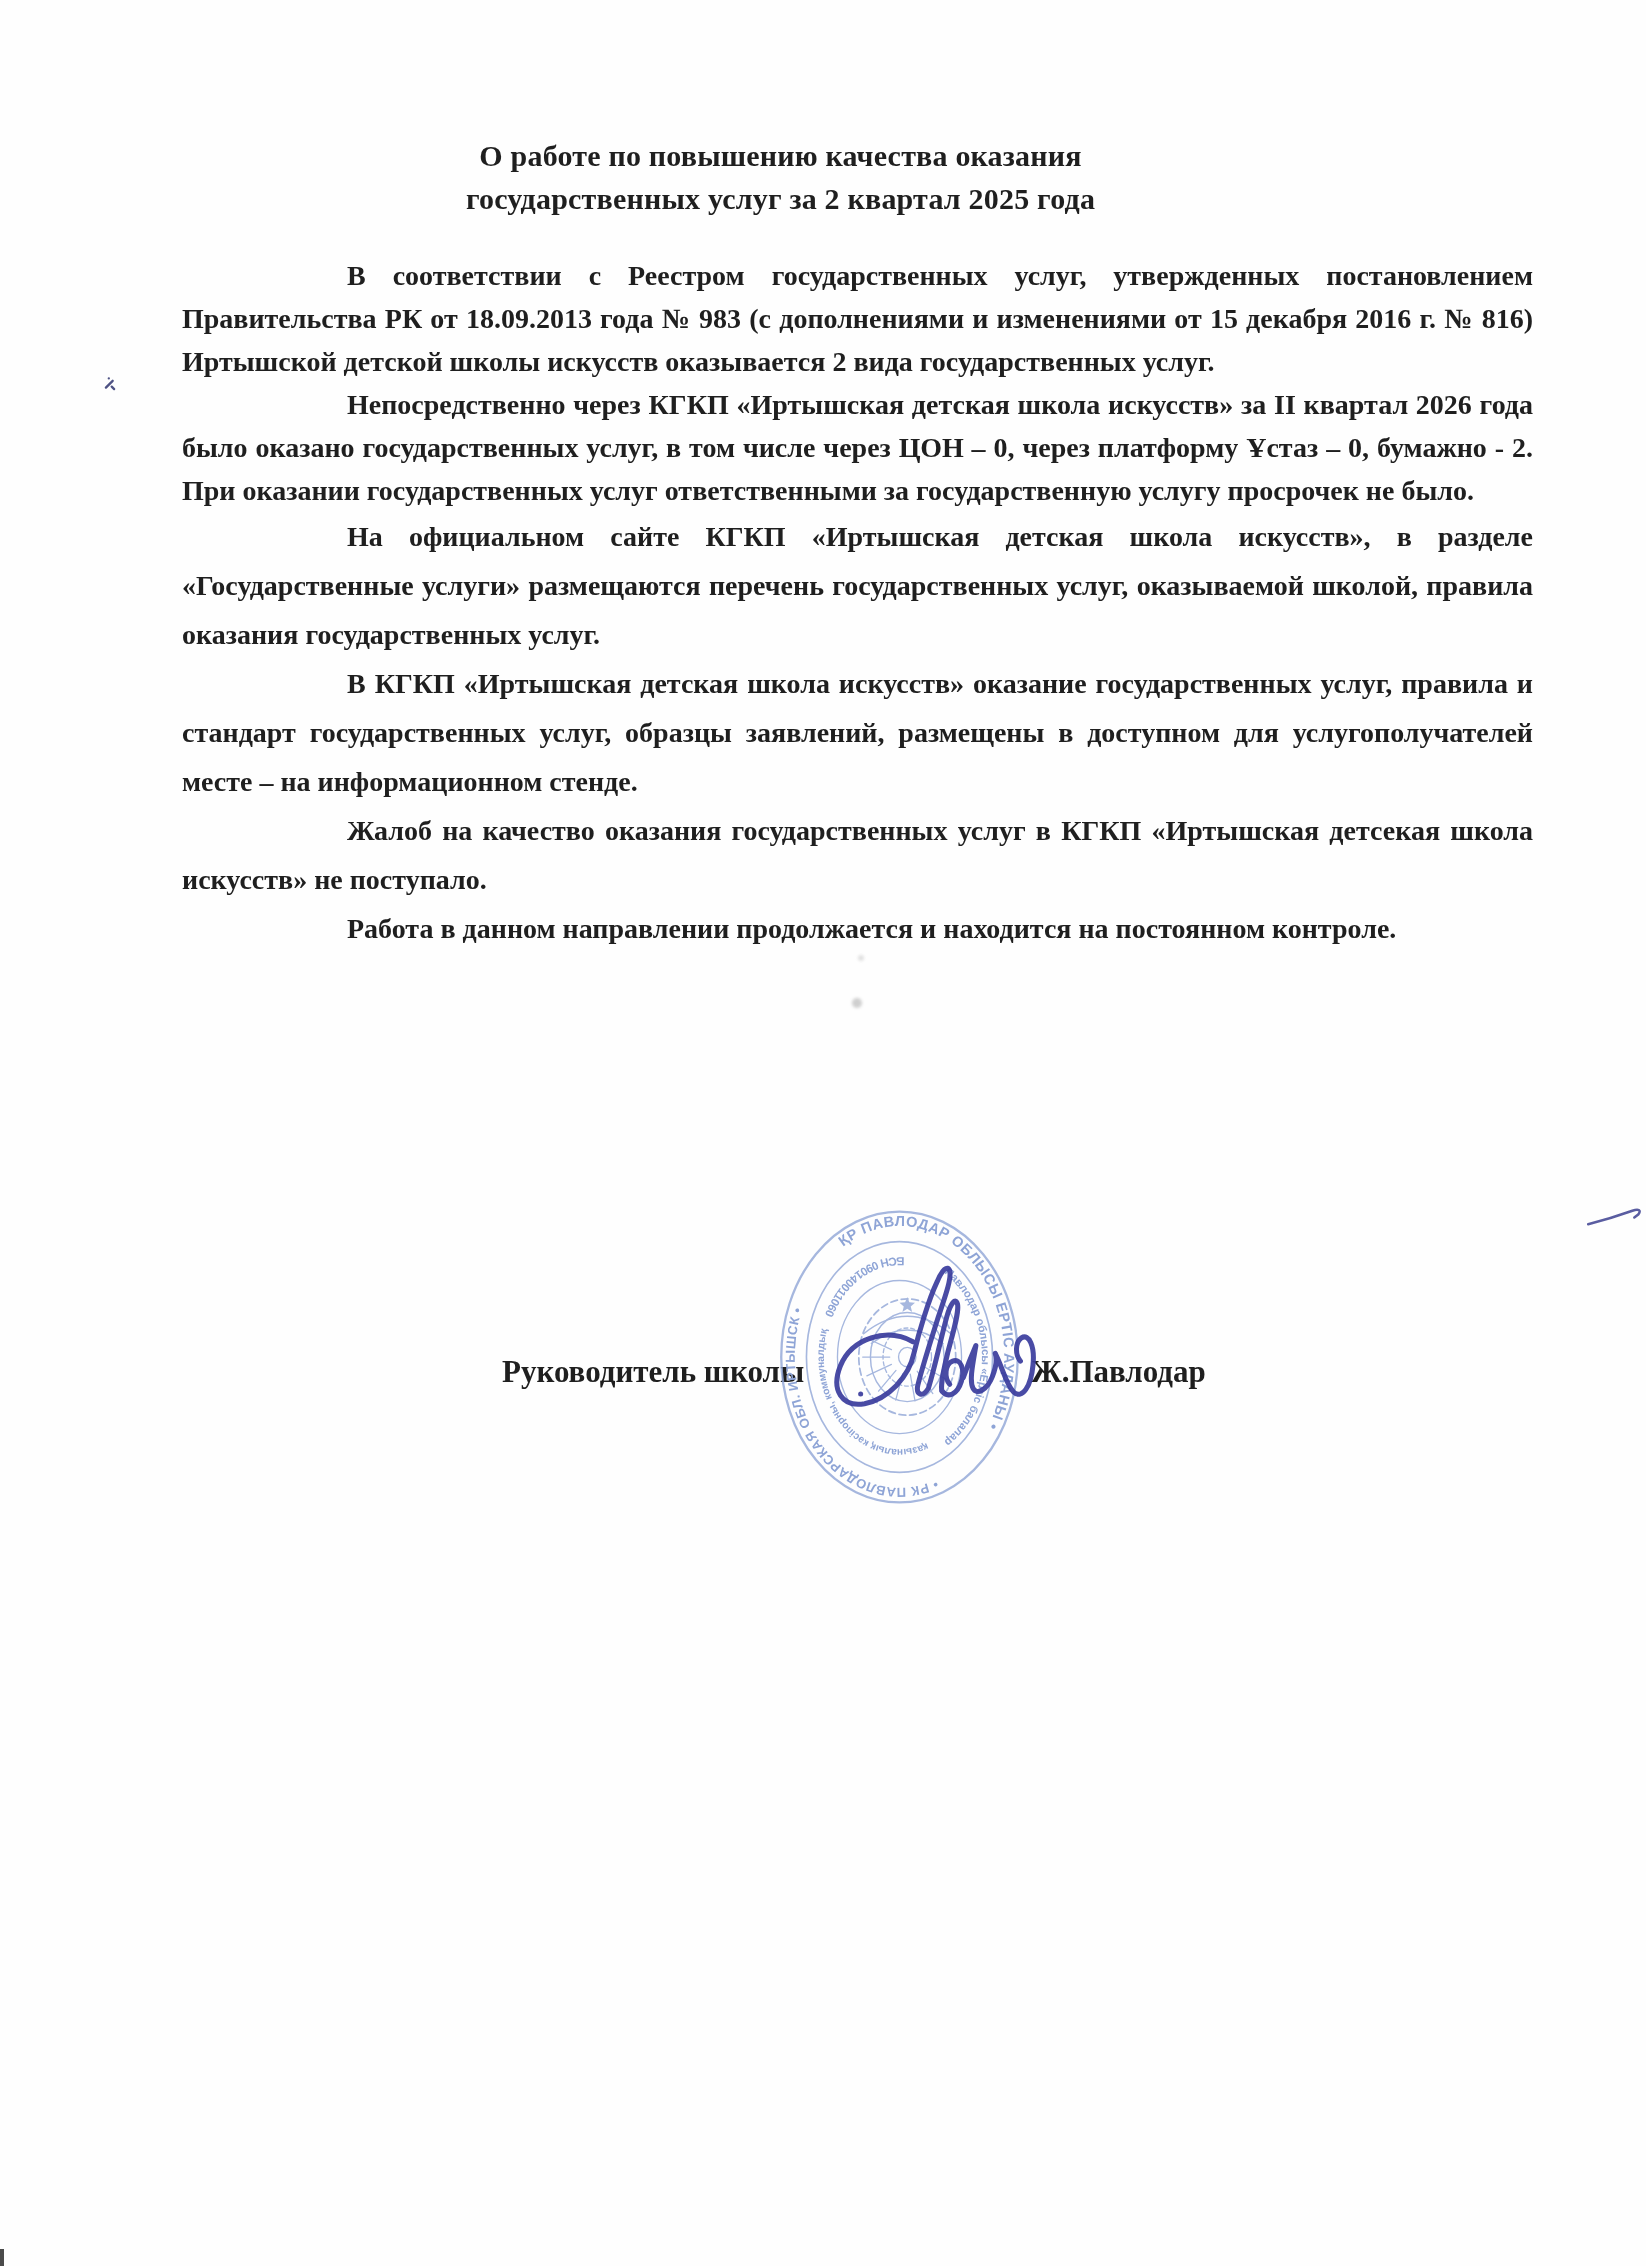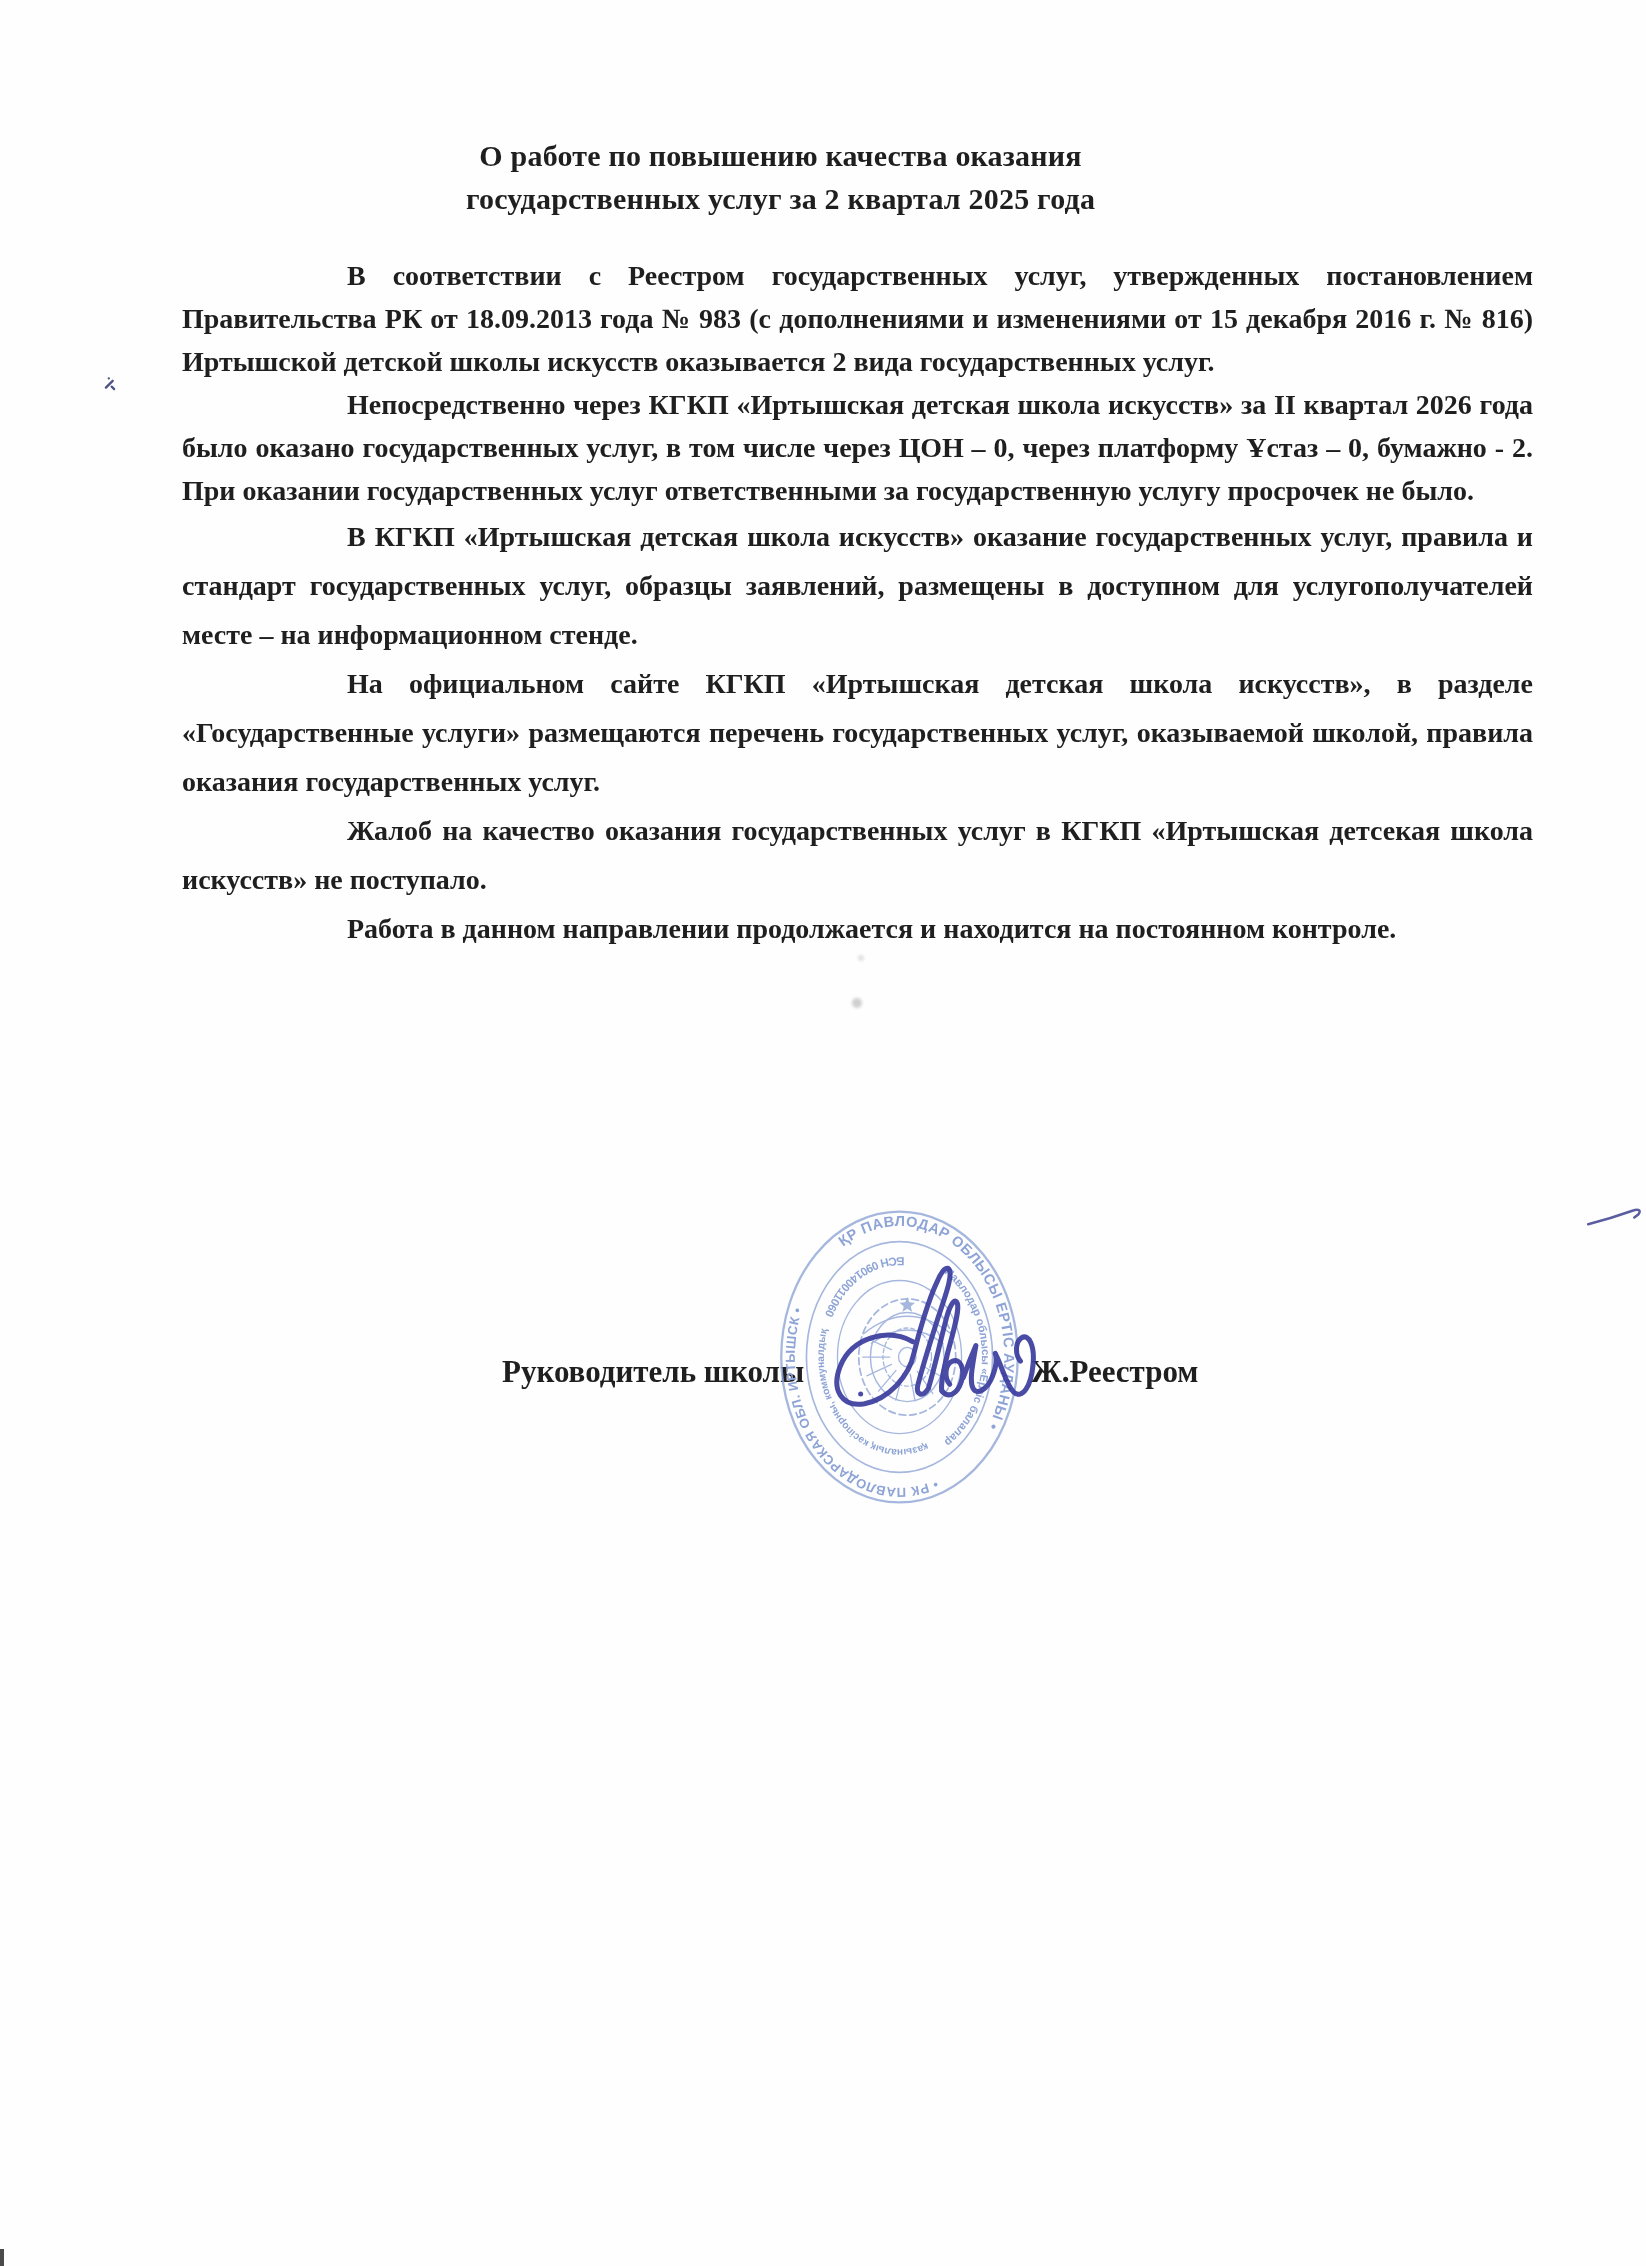--- a/index.html
+++ b/index.html
@@ -53,28 +53,28 @@
 <div class="page">
 
   <header class="title">
     <div>О работе по повышению качества оказания</div>
     <div>государственных услуг за 2 квартал 2025 года</div>
   </header>
 
   <main class="body-text">
     <p class="lh-a">В соответствии с Реестром государственных услуг, утвержденных постановлением Правительства РК от 18.09.2013 года № 983 (с дополнениями и изменениями от 15 декабря 2016 г. № 816) Иртышской детской школы искусств оказывается 2 вида государственных услуг.</p>
     <p class="lh-a">Непосредственно через КГКП «Иртышская детская школа искусств» за II квартал 2026 года было оказано государственных услуг, в том числе через ЦОН – 0, через платформу Ұстаз  – 0, бумажно - 2. При оказании государственных услуг ответственными за государственную услугу просрочек не было.</p>
+    <p class="lh-b">На официальном сайте КГКП «Иртышская детская школа искусств»,  в разделе «Государственные услуги» размещаются перечень государственных услуг, оказываемой школой, правила оказания государственных услуг.</p>
     <p class="lh-b">В КГКП «Иртышская детская школа искусств» оказание государственных услуг, правила и стандарт государственных услуг, образцы заявлений, размещены в доступном для услугополучателей месте –  на информационном стенде.</p>
-    <p class="lh-b">На официальном сайте КГКП «Иртышская детская школа искусств»,  в разделе «Государственные услуги» размещаются перечень государственных услуг, оказываемой школой, правила оказания государственных услуг.</p>
     <p class="lh-b">Жалоб на качество оказания государственных услуг в КГКП «Иртышская детсекая школа искусств» не поступало.</p>
     <p class="lh-b">Работа в данном направлении продолжается и находится на постоянном контроле.</p>
   </main>
 
   <div class="sig-label sig-role">Руководитель школы</div>
-  <div class="sig-label sig-name">Ж.Реестром</div>
+  <div class="sig-label sig-name">Ж.Павлодар</div>
 
   <svg class="stamp-svg" width="301" height="316" viewBox="0 0 310 326" xmlns="http://www.w3.org/2000/svg" xmlns:xlink="http://www.w3.org/1999/xlink">
     <g opacity="0.78" style="stroke:var(--stamp_blue)" fill="none" stroke-linecap="round">
 
       <ellipse cx="155" cy="162" rx="122" ry="150" stroke-width="2.4"></ellipse>
       <ellipse cx="155" cy="162" rx="96" ry="119" stroke-width="1.7"></ellipse>
       <ellipse cx="155" cy="162" rx="64" ry="79" stroke-width="1.4"></ellipse>
 
       <g stroke-width="1.5">
         <ellipse cx="163" cy="162" rx="50" ry="60" stroke-dasharray="7 4" stroke-width="1.8"></ellipse>

